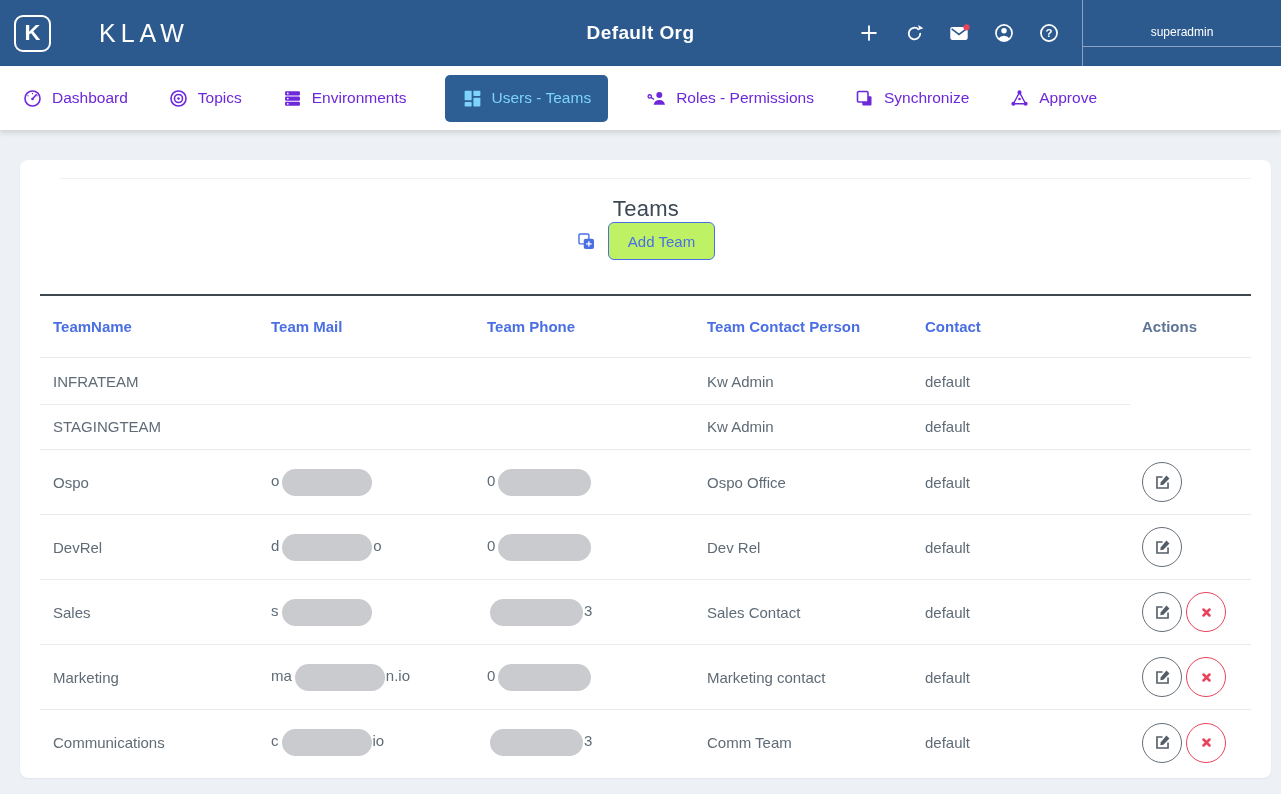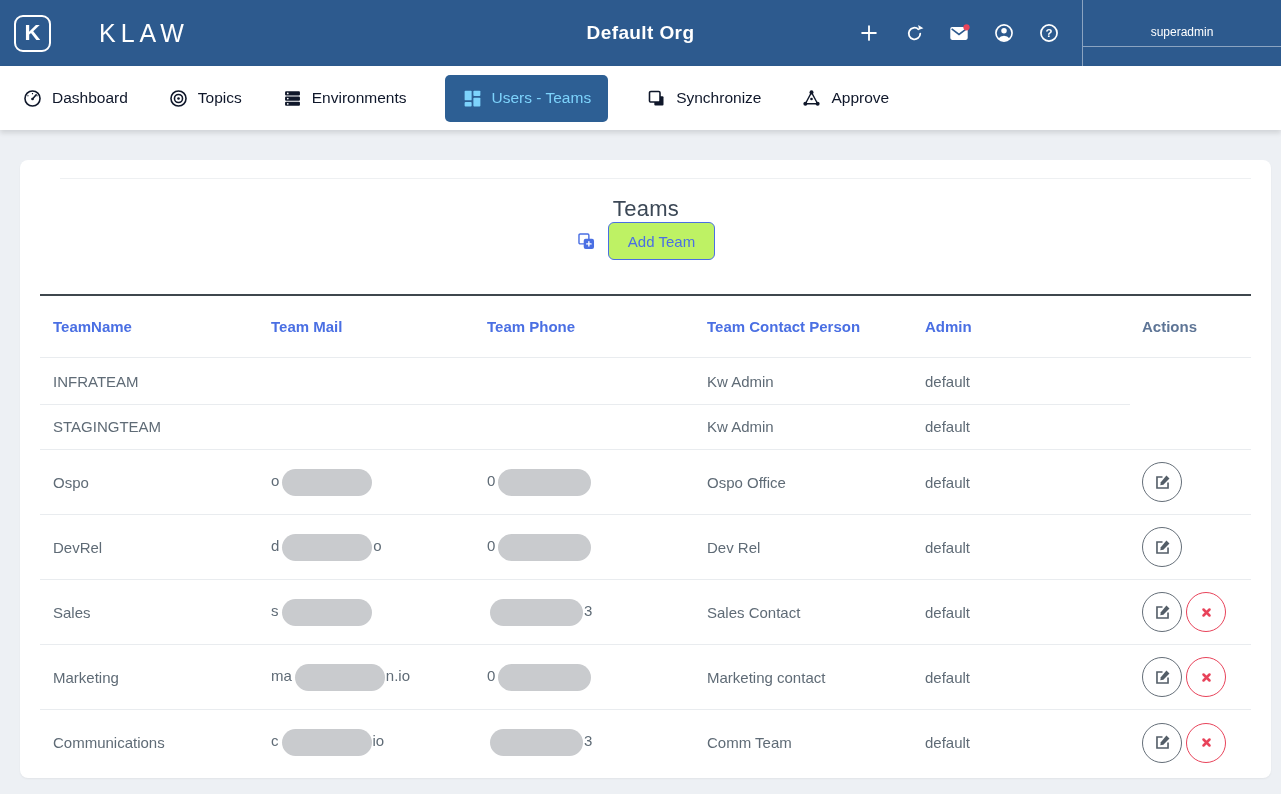--- a/index.html
+++ b/index.html
@@ -19,21 +19,21 @@
   .top-icon { width:22px; height:22px; display:flex; align-items:center; justify-content:center; cursor:pointer; }
   .user-block { width:199px; height:100%; border-left:1px solid rgba(255,255,255,.45);
                 display:flex; flex-direction:column; justify-content:center; }
   .user-line1 { text-align:center; font-size:12px; font-weight:normal; padding:6px 0 7px;
                 border-bottom:1px solid rgba(255,255,255,.45); }
   .user-line2 { text-align:center; font-size:10.5px; font-weight:bold; letter-spacing:.3px; padding:7px 0 4px; }
 
   
   .navbar { height:64px; background:#fff; display:flex; align-items:center; gap:36px;
             padding-left:20px; box-shadow:0 3px 5px rgba(0,0,0,.12); position:relative; z-index:2; }
-  .tab { display:flex; align-items:center; gap:9px; color:#0f172a; font-size:15.5px; font-weight:500;
+  .tab { display:flex; align-items:center; gap:9px; color:#6d28d9; font-size:15.5px; font-weight:500;
          cursor:pointer; padding:13px 2px; border-radius:5px; white-space:nowrap; }
   .tab svg { width:21px; height:21px; flex:0 0 auto; }
   .tab.active { background:#2d5f94; color:#7dd3fc; padding:13px 17px; }
 
   
   .card { position:relative; margin:30px 10px 0 20px; width:1251px; height:618px;
           background:#fff; border-radius:8px; box-shadow:0 1px 2px rgba(0,0,0,.05); }
   .card-top-line { position:absolute; top:18px; left:40px; right:20px; height:1px; background:#eef0f2; }
   .card-header { display:flex; align-items:center; justify-content:space-between; padding:36px 32px 34px 33px;flex-direction:column; }
   .card-title { font-size:22px; font-weight:500; color:#3c4856; letter-spacing:.3px; }
@@ -147,20 +147,29 @@
     <svg viewBox="0 0 24 24">
         <rect x="3" y="3" width="8" height="11" rx="1" fill="currentColor"></rect>
         <rect x="13" y="3" width="8" height="6" rx="1" fill="currentColor"></rect>
         <rect x="13" y="11" width="8" height="10" rx="1" fill="currentColor"></rect>
         <rect x="3" y="16" width="8" height="5" rx="1" fill="currentColor"></rect>
       </svg>
     <span>Users - Teams</span>
   </div>
   <div class="tab">
     <svg viewBox="0 0 24 24">
+        <circle cx="15.2" cy="8" r="3.4" fill="currentColor"></circle>
+        <path d="M8.7 19.2a6.6 6.6 0 0 1 13 0z" fill="currentColor"></path>
+        <circle cx="4.3" cy="9.6" r="1.9" fill="none" stroke="currentColor" stroke-width="1.6"></circle>
+        <path d="M5.9 10.9l3.1 2.1" stroke="currentColor" stroke-width="1.6"></path>
+      </svg>
+    <span>Roles - Permissions</span>
+  </div>
+  <div class="tab">
+    <svg viewBox="0 0 24 24">
         <rect x="9.5" y="9.5" width="10.5" height="10.5" rx="1.2" fill="currentColor"></rect>
         <rect x="4" y="4" width="12" height="12" rx="1.5" fill="#fff" stroke="currentColor" stroke-width="1.8"></rect>
       </svg>
     <span>Synchronize</span>
   </div>
   <div class="tab">
     <svg viewBox="0 0 24 24">
         <path d="M12 5L5 18M12 5l7 13M5 18h14" stroke="currentColor" stroke-width="1.6" fill="none"></path>
         <circle cx="12" cy="5" r="2.3" fill="currentColor"></circle>
         <circle cx="5" cy="18" r="2.3" fill="currentColor"></circle>
@@ -187,21 +196,21 @@
     </div>
   </div>
 
   <div class="table">
 
     <div class="t-row t-head">
       <div class="hcell">TeamName</div>
       <div class="hcell">Team Mail</div>
       <div class="hcell">Team Phone</div>
       <div class="hcell">Team Contact Person</div>
-      <div class="hcell">Admin</div>
+      <div class="hcell">Contact</div>
       <div class="hcell muted">Actions</div>
     </div>
 
     <div class="t-row small short-line">
       <div class="cell">INFRATEAM</div>
       <div class="cell"></div>
       <div class="cell"></div>
       <div class="cell">Kw Admin</div>
       <div class="cell">default</div>
       <div class="cell actions-cell"></div>

